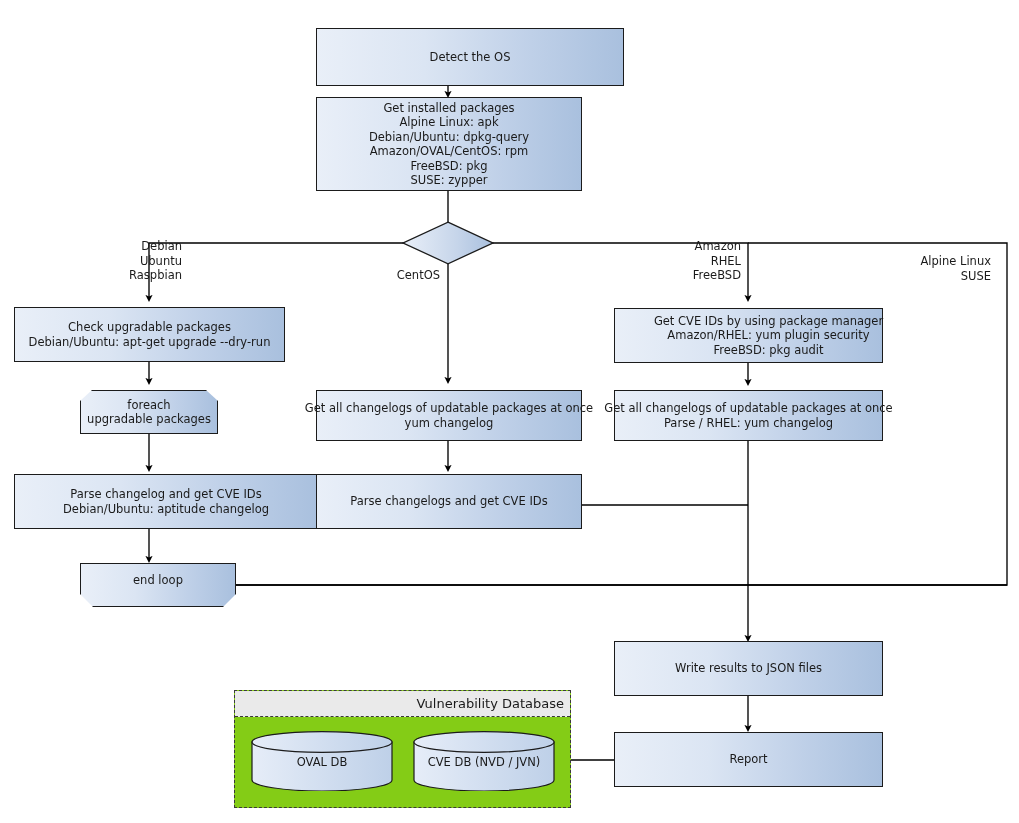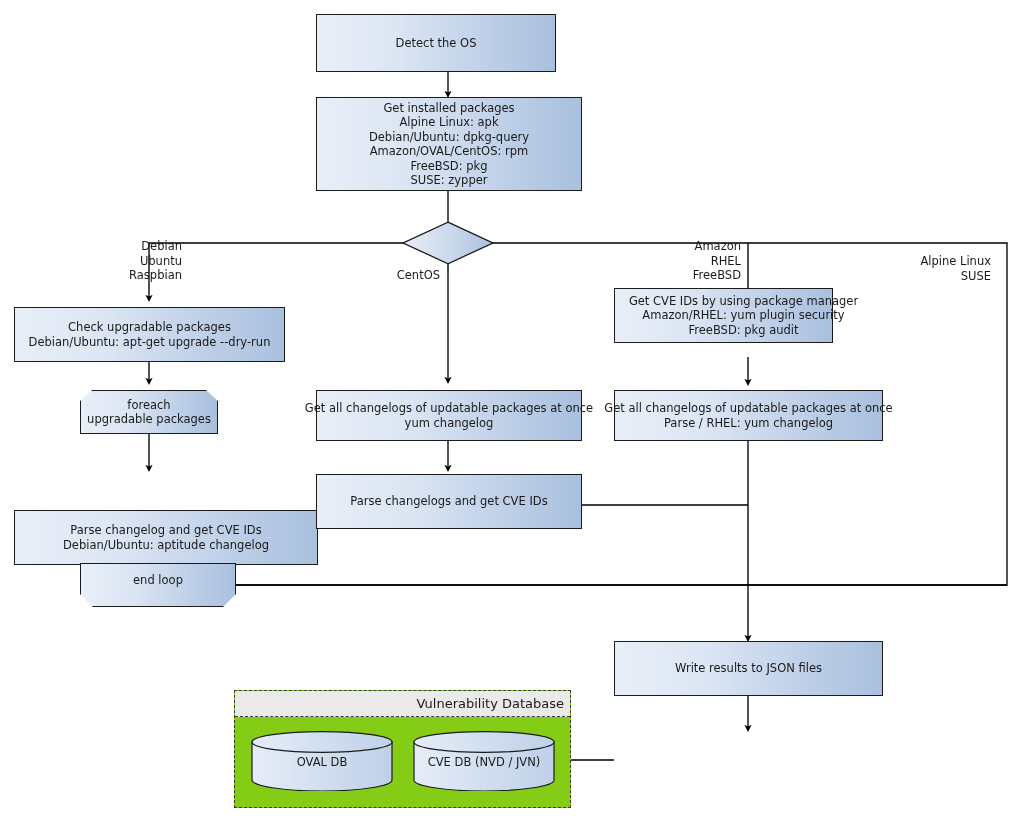--- a/index.html
+++ b/index.html
@@ -138,21 +138,21 @@
 
       <path d="M748,357 L748,384" marker-end="url(#ah)"></path>
       <path d="M748,441 L748,640" marker-end="url(#ah)"></path>
 
       <path d="M748,696 L748,730" marker-end="url(#ah)"></path>
 
       <path d="M571,760 L614,760"></path>
     </g>
   </svg>
 
-  <div class="node" style="left:316px; top:14px; width:240px; height:58px;">
+  <div class="node" style="left:316px; top:28px; width:308px; height:58px;">
     <span class="txt">Detect the OS</span>
   </div>
 
   <div class="node" style="left:316px; top:97px; width:266px; height:94px;align-items:center;">
     <span class="txt">
       <span>Get installed packages</span><br>
       <span>Alpine Linux: apk</span><br>
       <span>Debian/Ubuntu: dpkg-query</span><br>
       <span>Amazon/OVAL/CentOS: rpm</span><br>
       <span>FreeBSD: pkg</span><br>
@@ -190,21 +190,21 @@
     </span>
   </div>
 
   <div class="node loopstart" style="left:80px; top:390px; width:138px; height:44px;">
     <span class="txt">
       <span>foreach</span><br>
       <span>upgradable  packages</span>
     </span>
   </div>
 
-  <div class="node" style="left:14px; top:474px; width:304px; height:55px;margin-top:36px;">
+  <div class="node" style="left:14px; top:474px; width:304px; height:55px;">
     <span class="txt">
       <span>Parse changelog and get  CVE IDs</span><br>
       <span>Debian/Ubuntu: aptitude changelog</span>
     </span>
   </div>
 
   <div class="node loopend" style="left:80px; top:563px; width:156px; height:44px;">
     <span class="txt" style="position:relative; top:-5px;">end loop</span>
   </div>
 
@@ -212,39 +212,42 @@
     <span class="txt">
       <span>Get all changelogs of updatable packages at once</span>
       <span style="top:0px;">yum changelog</span>
     </span>
   </div>
 
   <div class="node" style="left:316px; top:474px; width:266px; height:55px;">
     <span class="txt">Parse changelogs and get CVE IDs</span>
   </div>
 
-  <div class="node" style="left:614px; top:288px; width:219px; height:55px;padding-left:40px;">
+  <div class="node" style="left:614px; top:308px; width:269px; height:55px;padding-left:40px;">
     <span class="txt">
       <span>Get CVE IDs by using package manager</span><br>
       <span>Amazon/RHEL: yum plugin security</span><br>
       <span>FreeBSD: pkg audit</span>
     </span>
   </div>
 
   <div class="node overflow" style="left:614px; top:390px; width:269px; height:51px;">
     <span class="txt">
       <span>Get all changelogs of updatable packages at once</span>
       <span style="top:0px;">Parse / RHEL: yum changelog</span>
     </span>
   </div>
 
   <div class="node" style="left:614px; top:641px; width:269px; height:55px;">
     <span class="txt">Write results to JSON files</span>
   </div>
 
+  <div class="node" style="left:614px; top:732px; width:269px; height:55px;">
+    <span class="txt">Report</span>
+  </div>
 
   <div class="group-box" style="left:234px; top:690px; width:337px; height:118px;">
     <div class="group-title-bar">
       <span>Vulnerability Database</span>
     </div>
 
     <div class="cyl" style="left:16px; top:40px; width:142px; height:60px;">
       <svg width="142" height="60" viewBox="0 0 142 60" xmlns="http://www.w3.org/2000/svg">
         <defs>
           <linearGradient id="cg1" x1="0" y1="0" x2="1" y2="0">

